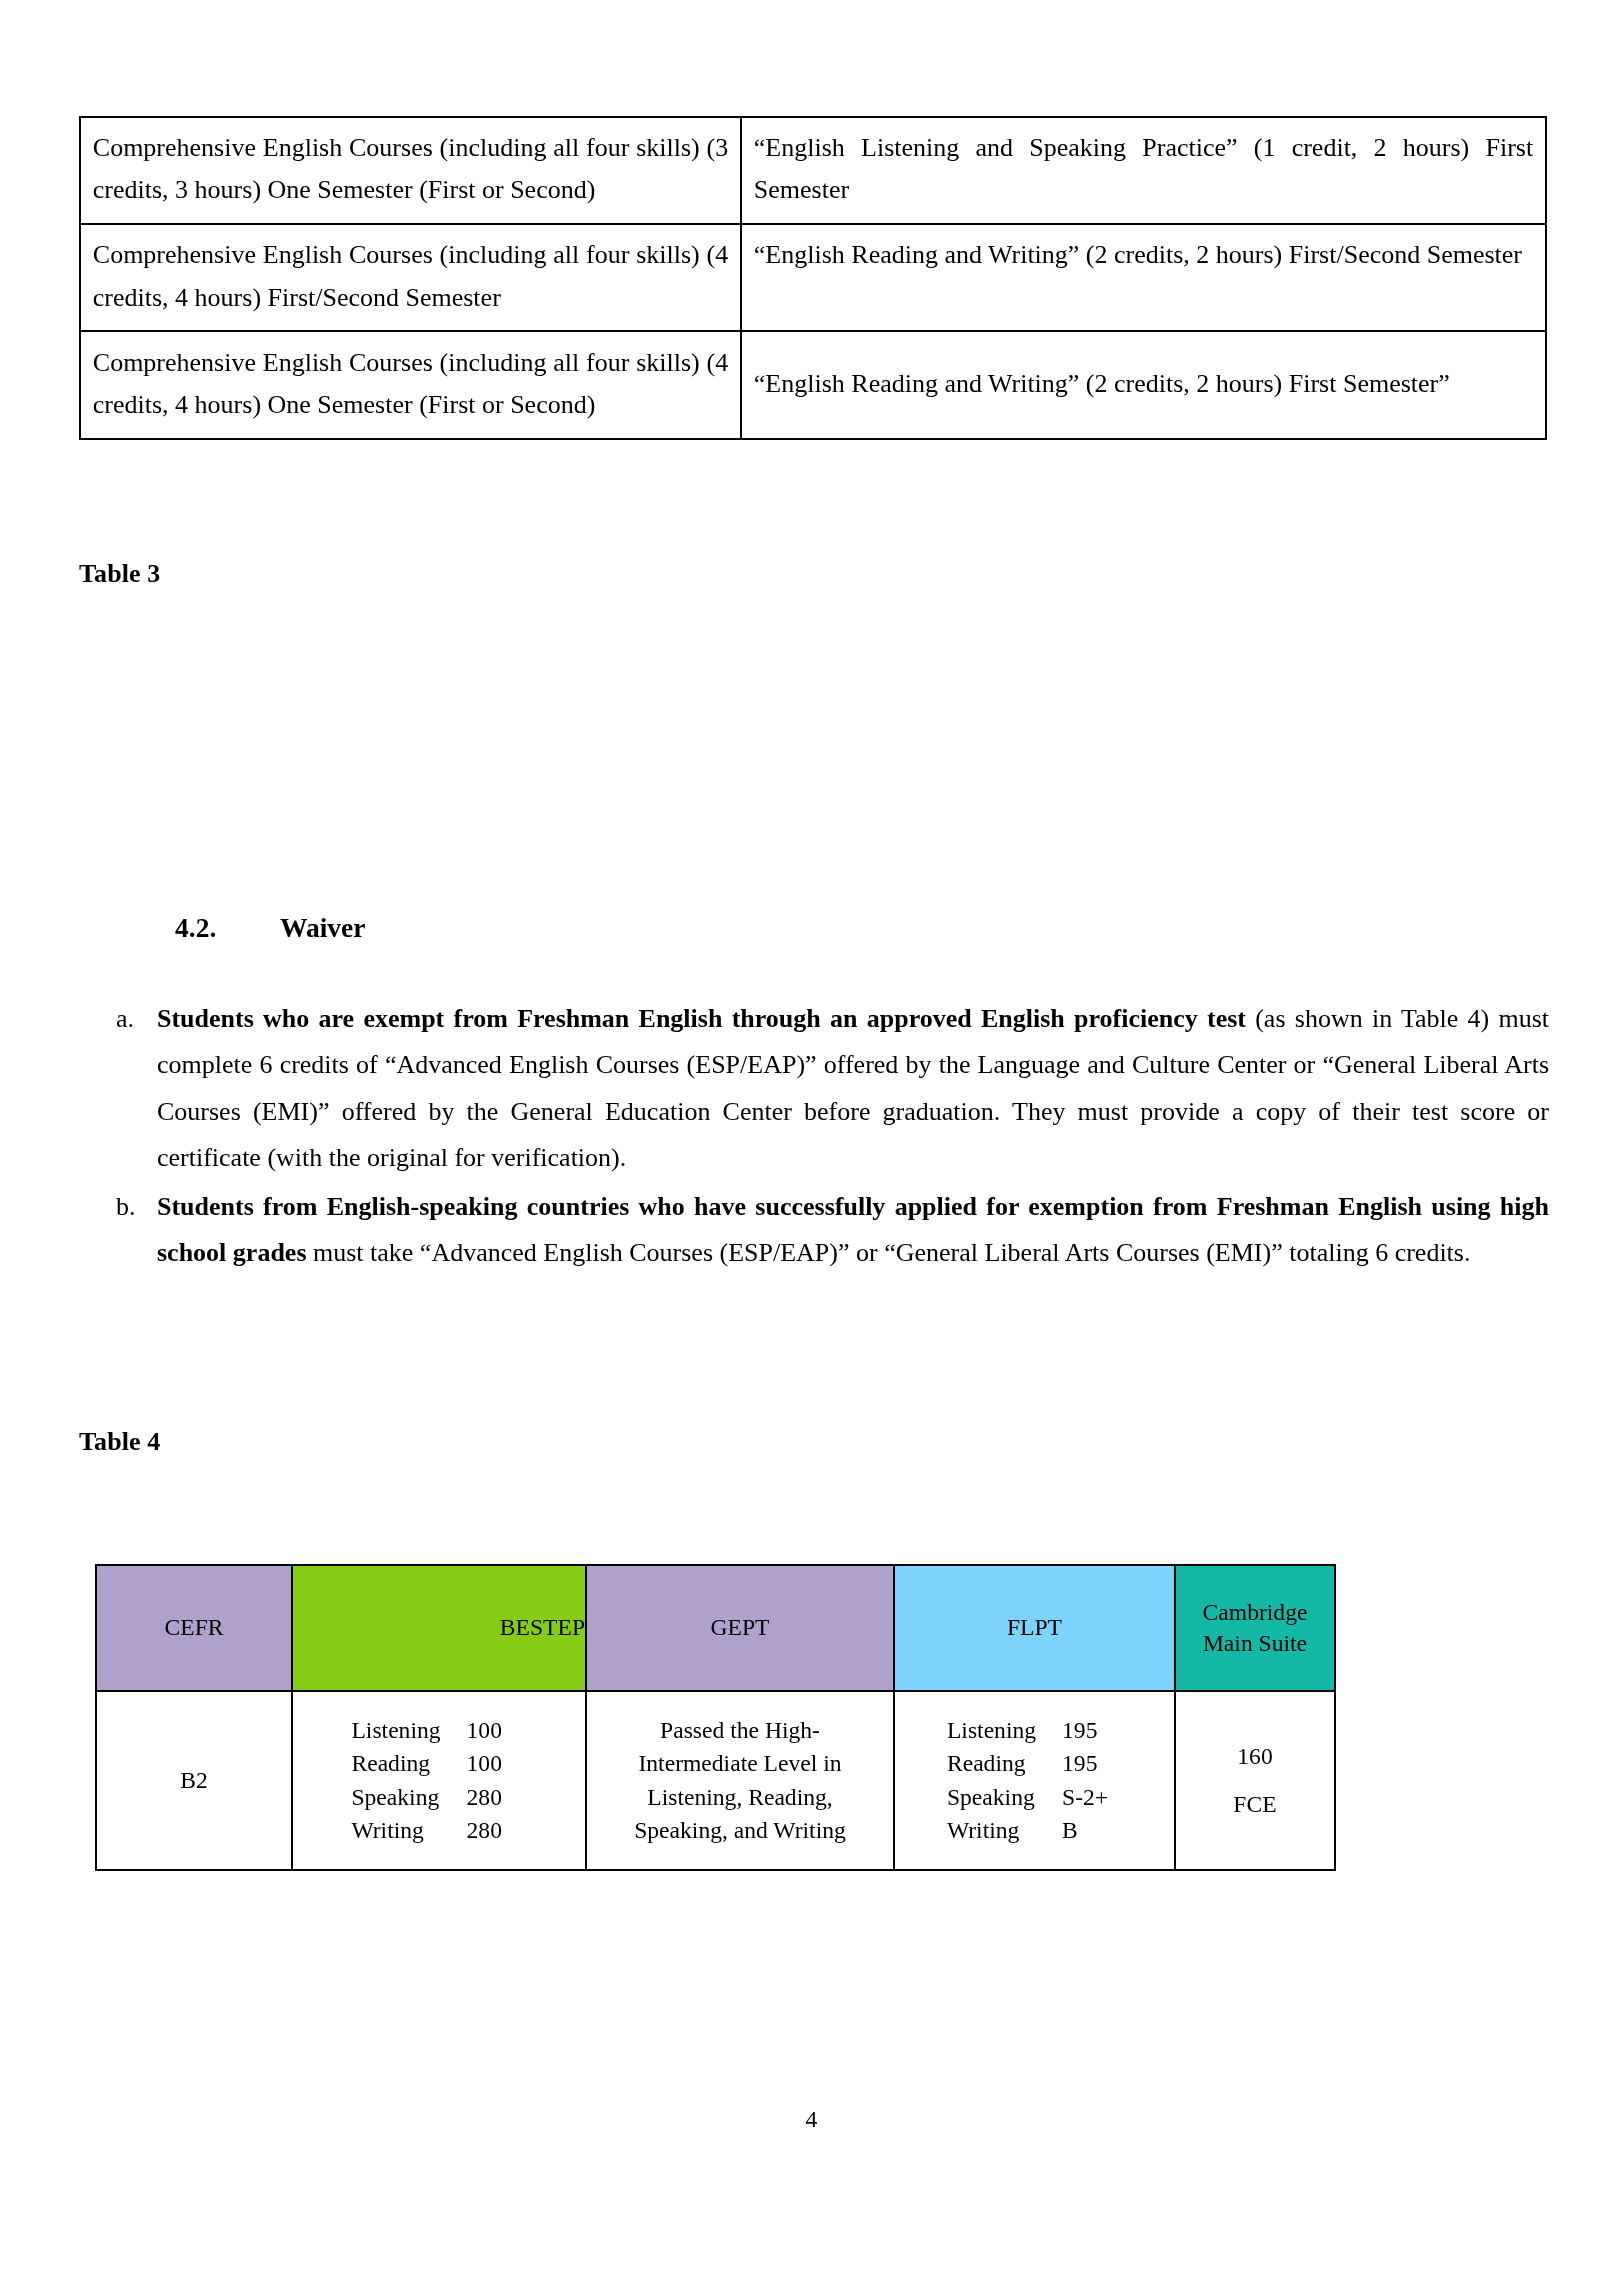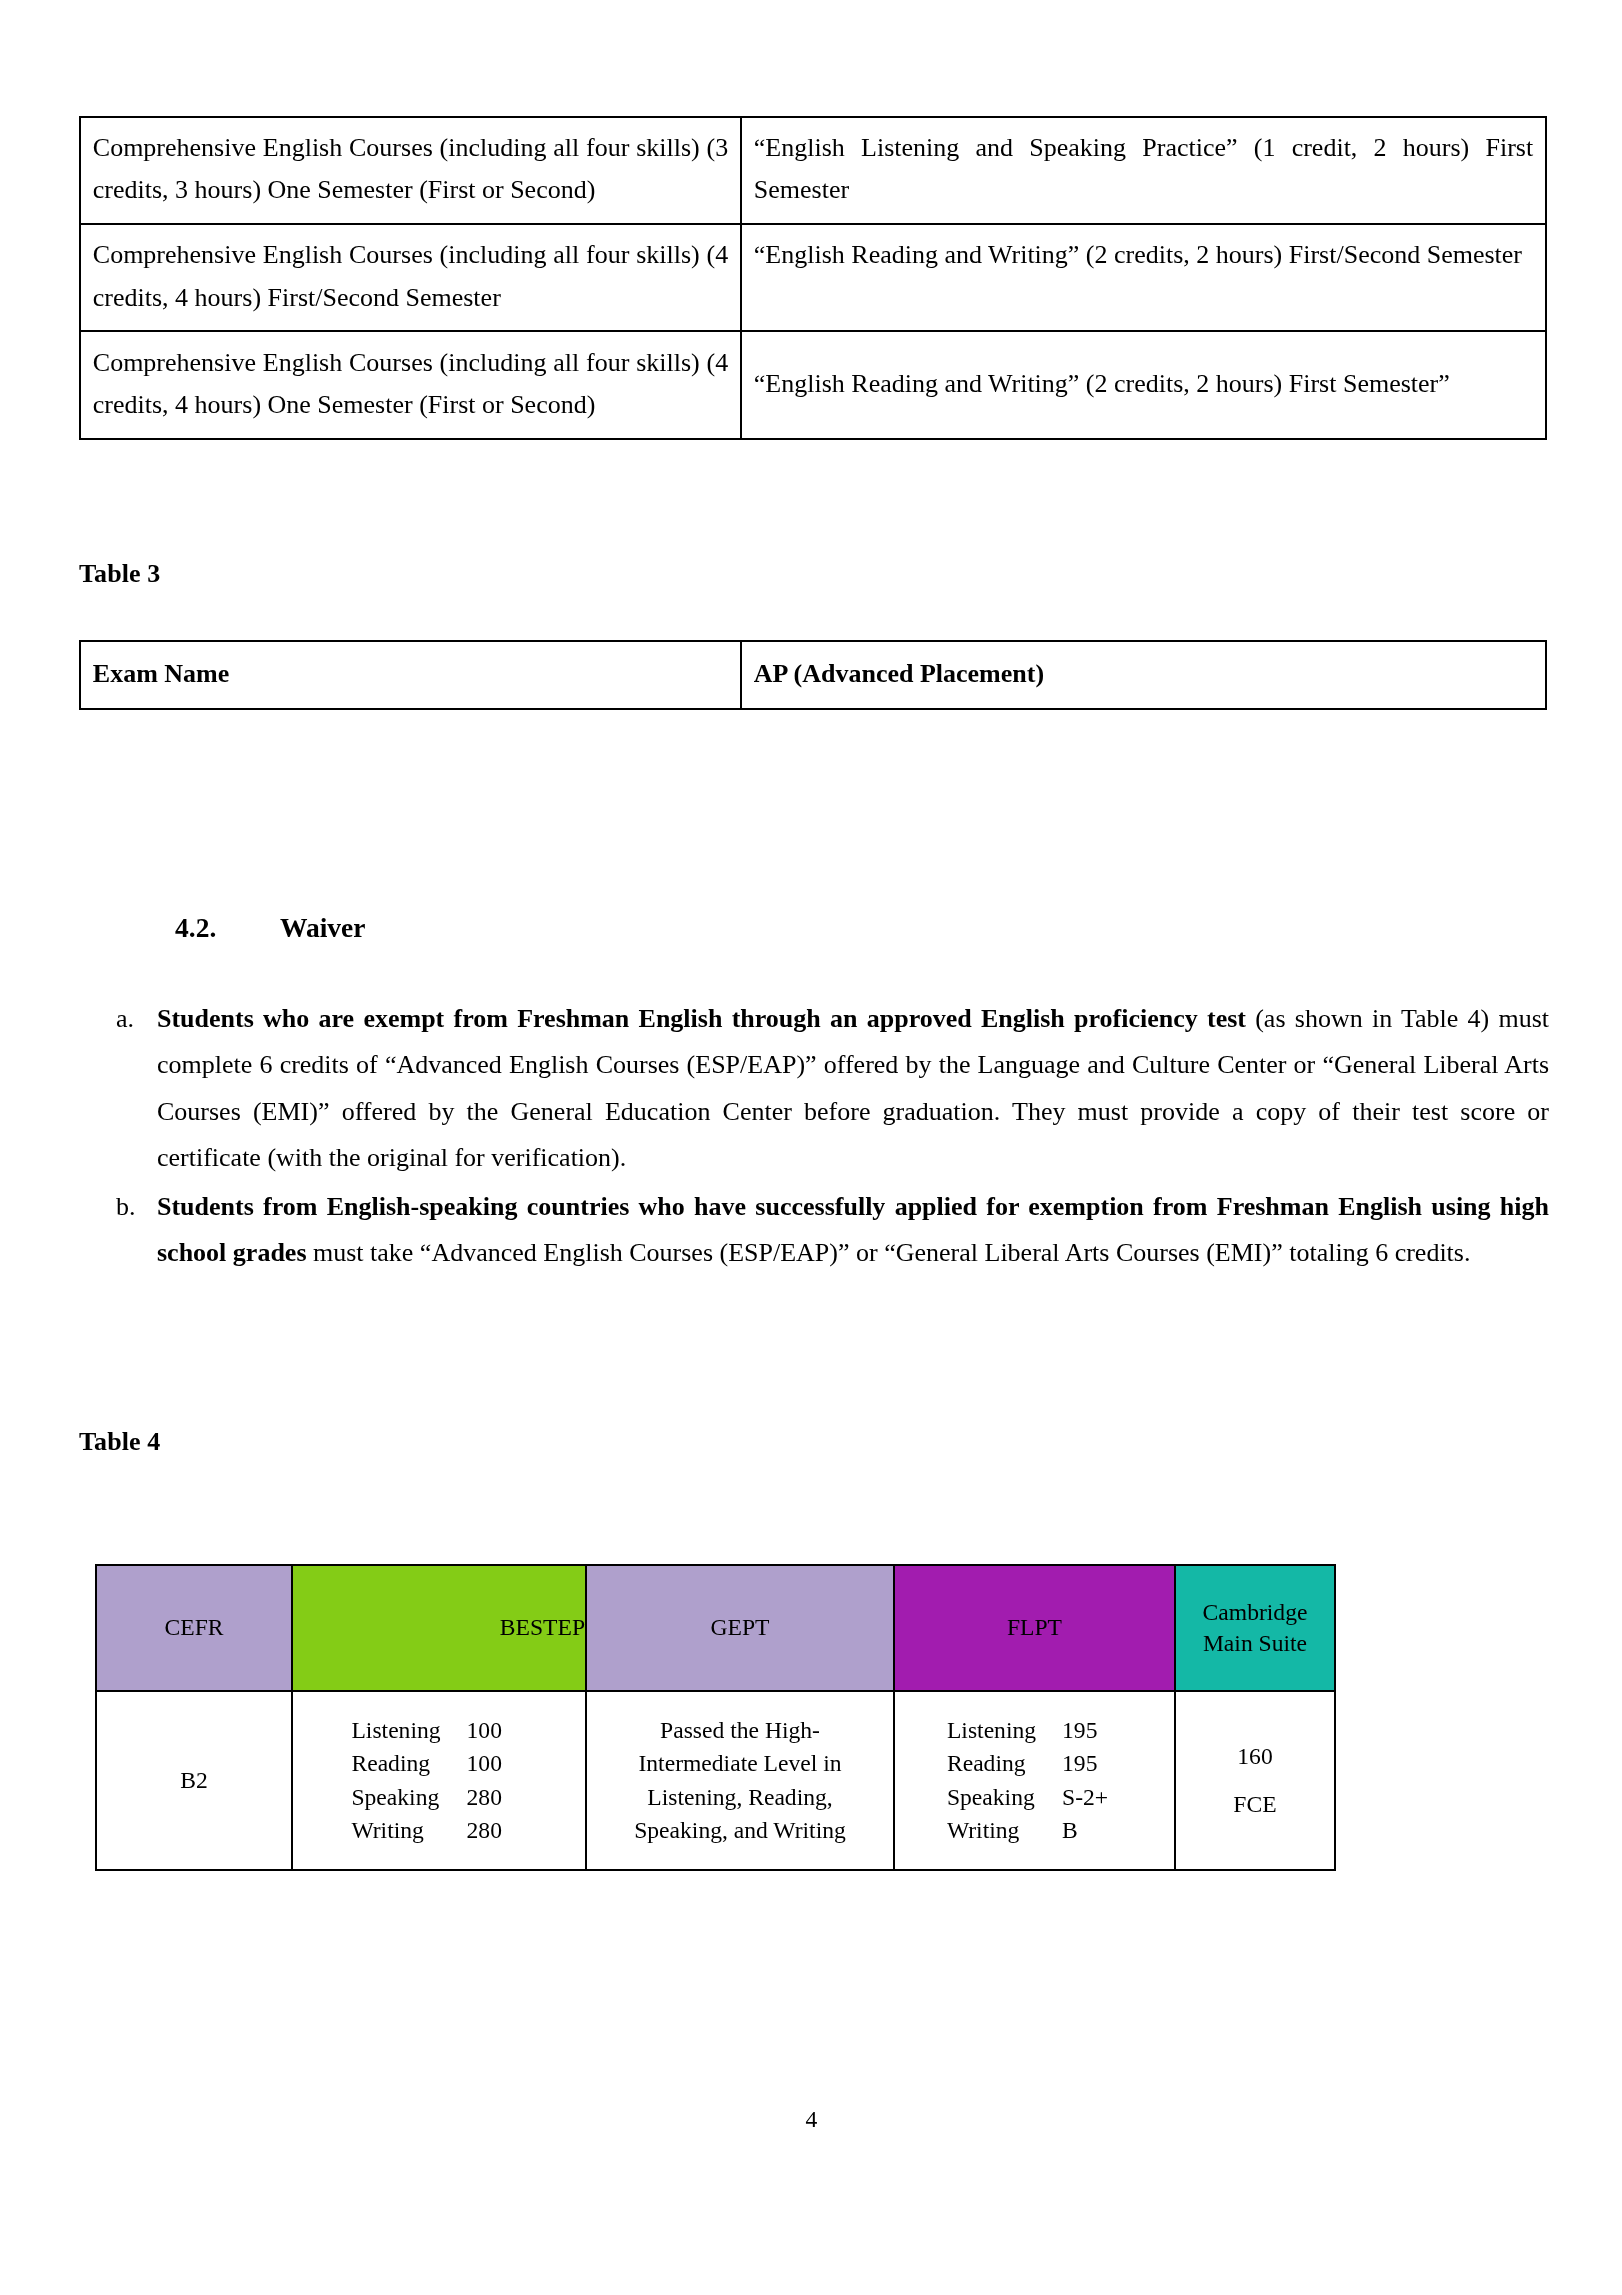--- a/index.html
+++ b/index.html
@@ -189,24 +189,20 @@
   </table>
 
   <div class="caption" id="caption-table3">Table 3</div>
 
   <table class="doc-table" id="table-3">
     <colgroup>
         <col style="width:661px">
         <col style="width:805px">
       </colgroup>
     <tbody>
-      <tr class="header">
-        <td>Exam Name</td>
-        <td>AP (Advanced Placement)</td>
-      </tr>
     </tbody>
   </table>
 
   <div id="section-heading">
     <span class="num">4.2.</span><span>Waiver</span>
   </div>
 
   <div id="waiver-list">
     <div class="li">
       <div class="marker">a.</div>
@@ -226,21 +222,21 @@
       <col style="width:294px">
       <col style="width:308px">
       <col style="width:281px">
       <col style="width:160px">
     </colgroup>
     <thead>
       <tr>
         <td style="background-color: rgb(175, 160, 204); margin-top: 24px;">CEFR</td>
         <td style="background-color: #84cc16; text-align: right;">BESTEP</td>
         <td style="background-color: rgb(175, 160, 204);">GEPT</td>
-        <td style="background-color: #a21caf;">FLPT</td>
+        <td style="background-color: #7dd3fc;">FLPT</td>
         <td class="hdr-2line" style="background-color: #14b8a6;">
           <div>Cambridge</div>
           <div>Main Suite</div>
         </td>
       </tr>
     </thead>
     <tbody>
       <tr>
         <td>B2</td>
 

